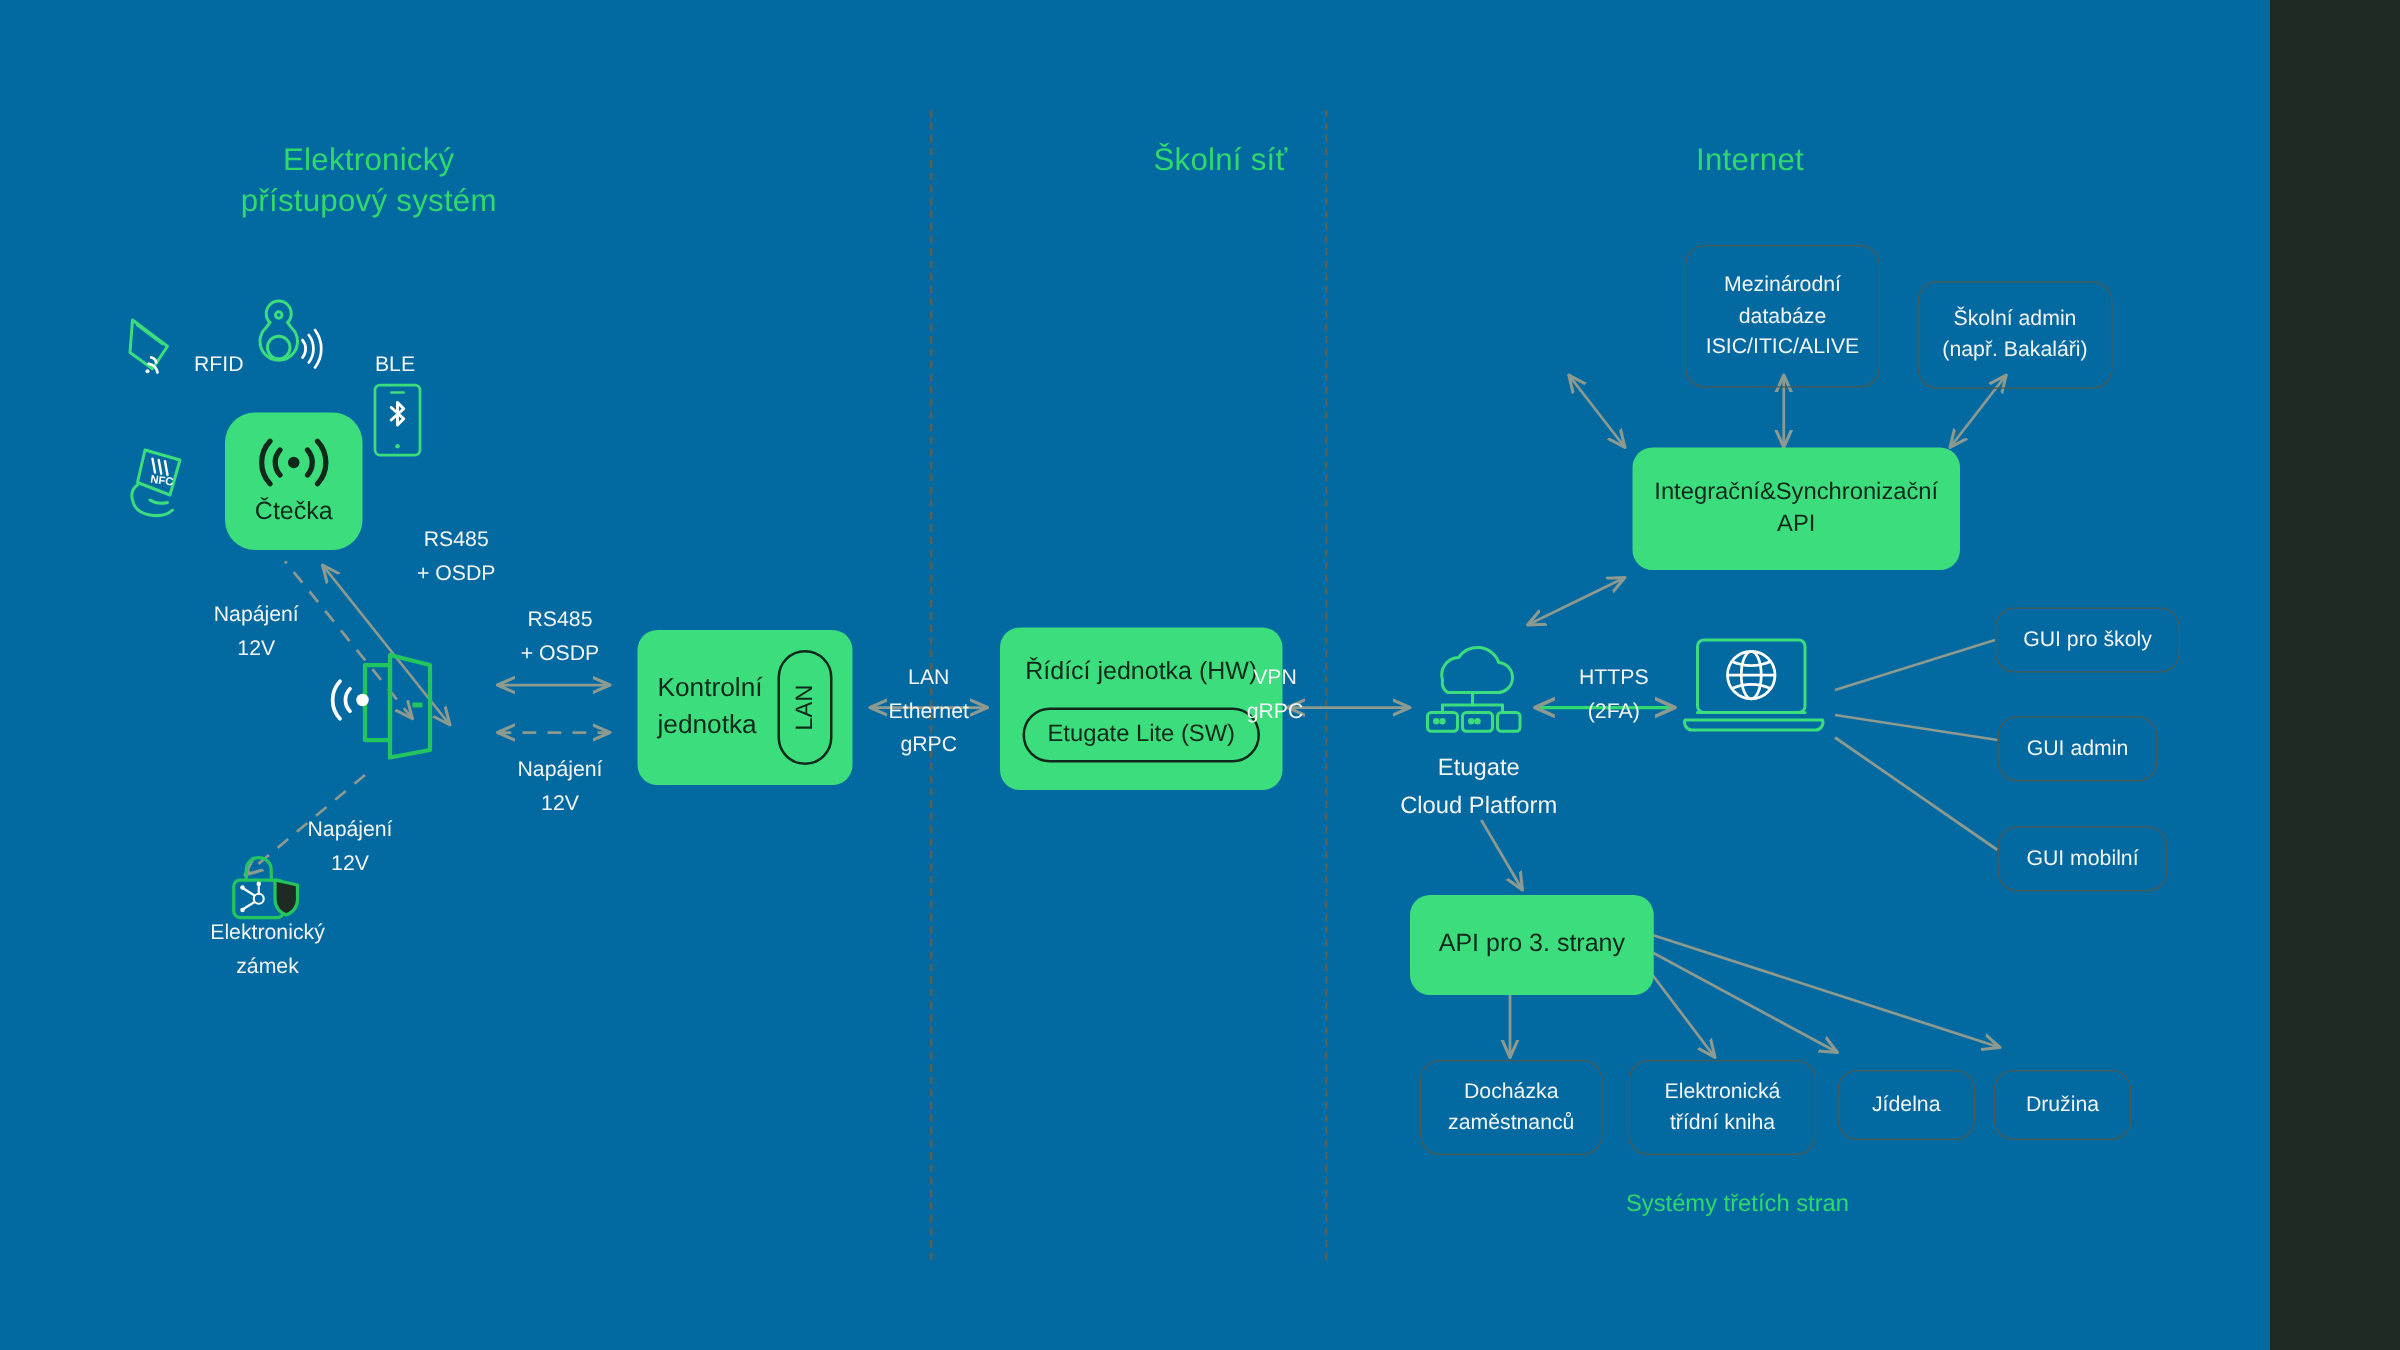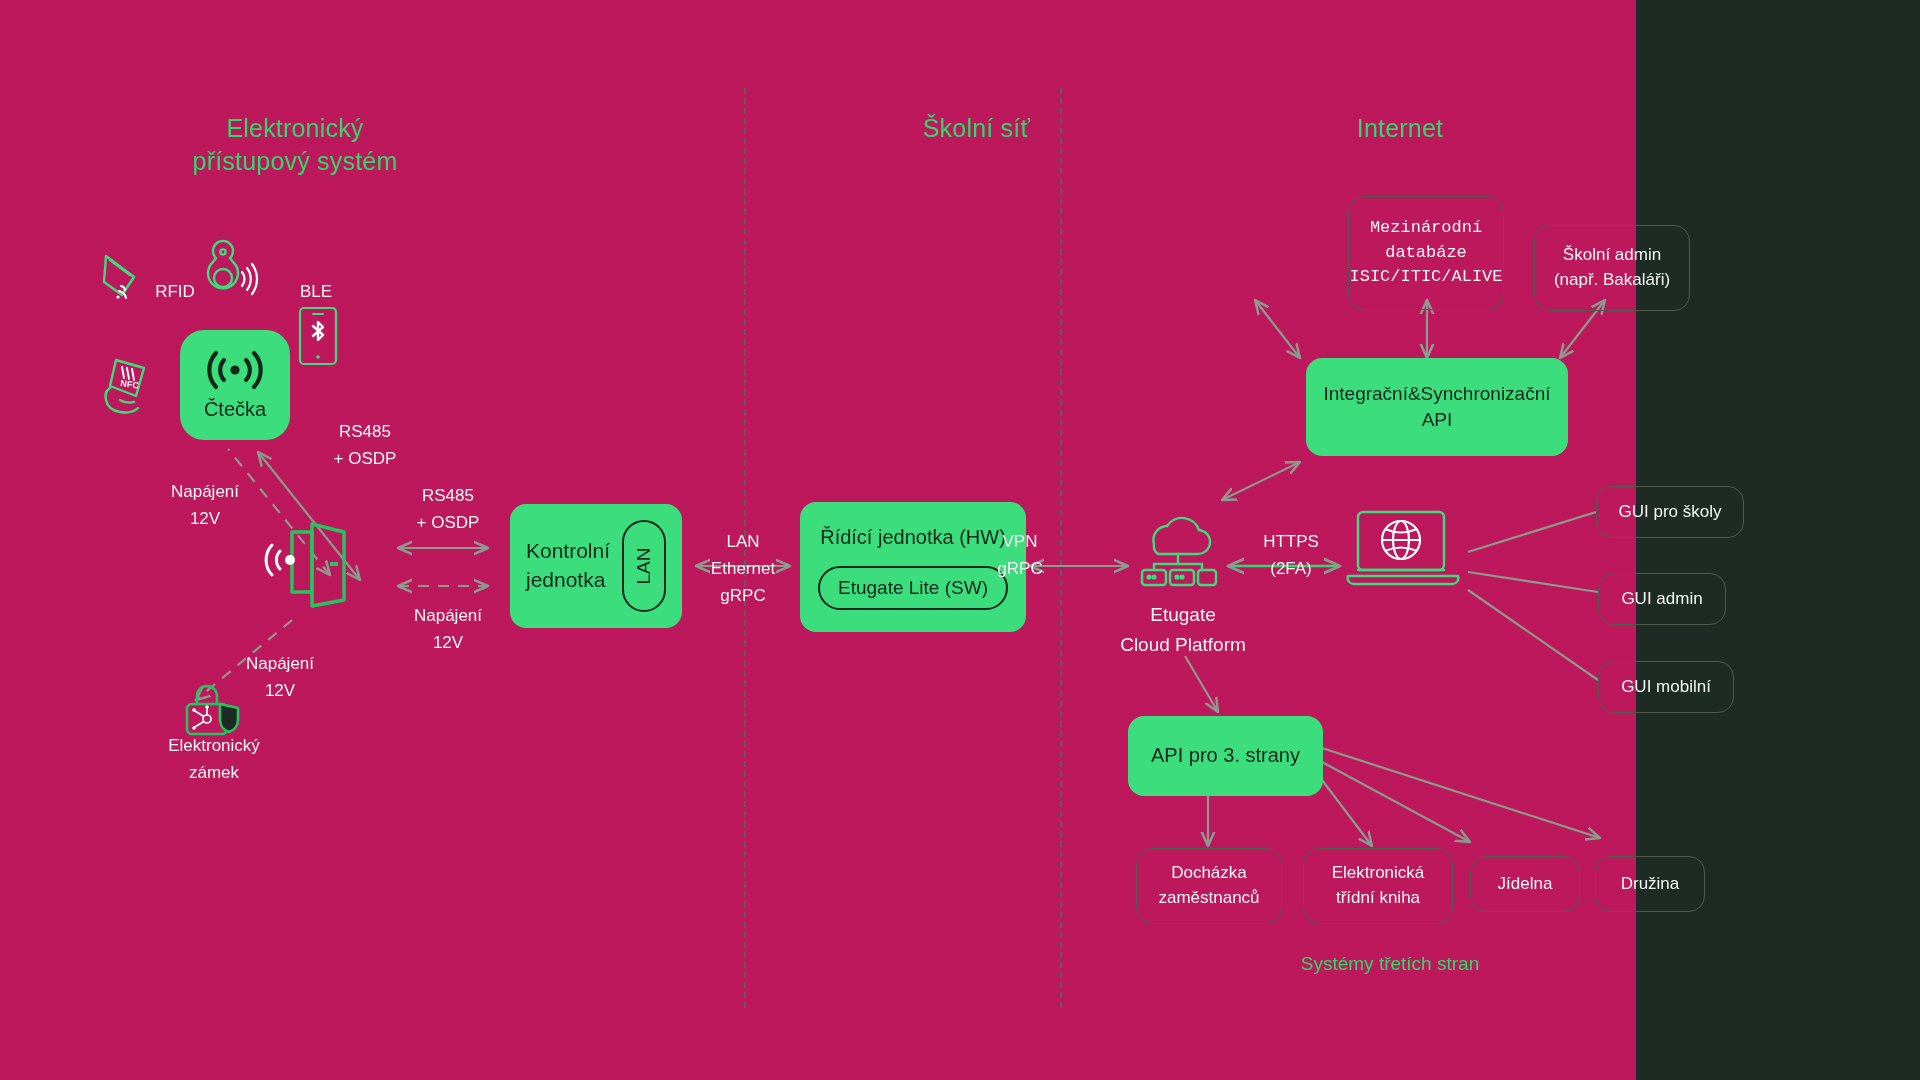--- a/index.html
+++ b/index.html
@@ -4,22 +4,22 @@
 <style>
   * { box-sizing: border-box; margin: 0; padding: 0; }
   html, body {
     width: 1920px; height: 1080px;
     background: #1e2b24;
     font-family: "Liberation Sans", sans-serif;
     overflow: hidden;
   }
   #stage {
     position: relative;
-    width: 1636px; height: 1080px;
-    background: #be185d;
+    width: 1816px; height: 1080px;
+    background: #0369a1;
   }
   
   .abs { position: absolute; }
 
   .section-title {
     color: #2fd96b;
     font-size: 25px;
     font-weight: 500;
     letter-spacing: .2px;
     line-height: 1.32;
@@ -349,21 +349,21 @@
         <path d="M41 43 q16 -7 32 0"></path>
       </g>
     </svg>
   </div>
 
   <div class="node-green" style="left:1306px; top:358px; width:262px; height:98px; padding:0 14px; font-size:19px; white-space:pre-line;">
     <span style="white-space:pre-line;">Integrační&amp;Synchronizační
 API</span>
   </div>
 
-  <div class="node-outline" style="left:1348px; top:196px; width:156px; height:114px;font-family:Liberation Mono, monospace;">
+  <div class="node-outline" style="left:1348px; top:196px; width:156px; height:114px;">
     <span style="white-space:pre-line;">Mezinárodní
 databáze
 ISIC/ITIC/ALIVE</span>
   </div>
   <div class="node-outline" style="left:1534px; top:225px; width:156px; height:86px;">
     <span style="white-space:pre-line;">Školní admin
 (např. Bakaláři)</span>
   </div>
 
   <div class="node-outline" style="left:1596px; top:486px; width:148px; height:52px;">

